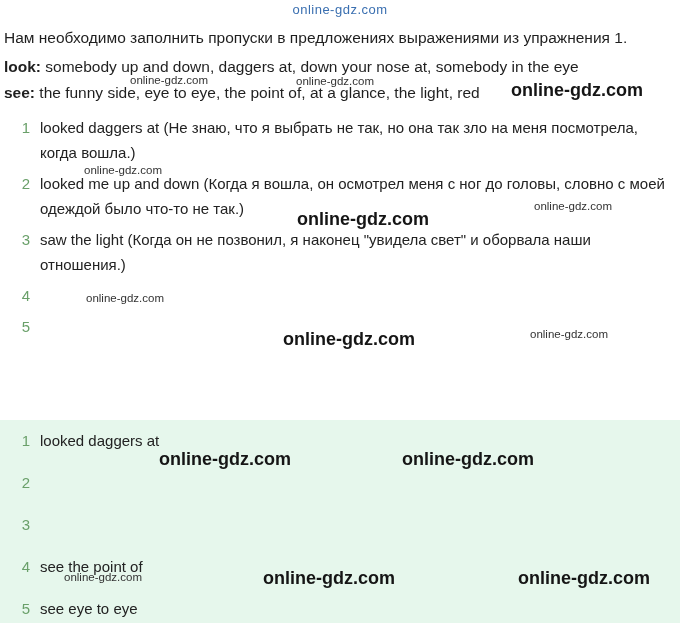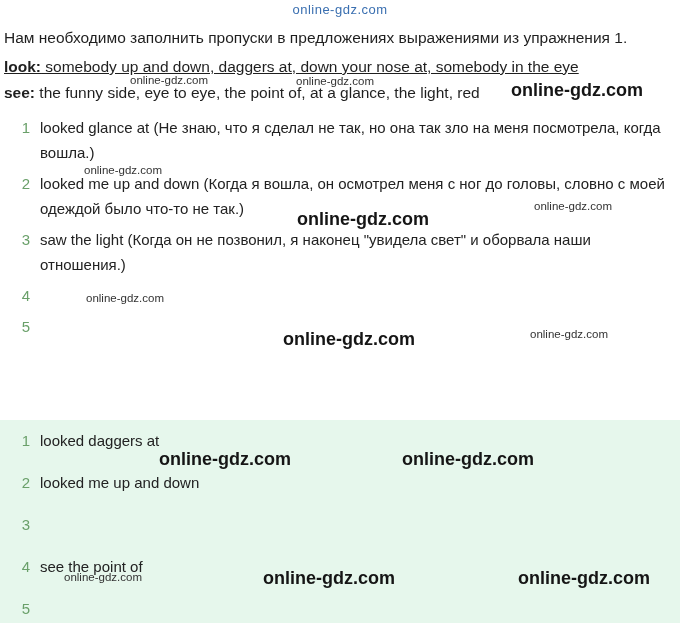--- a/index.html
+++ b/index.html
@@ -40,21 +40,21 @@
     line-height: 20px;
   }
   .vocab {
     position: absolute;
     left: 4px;
     font-size: 15.5px;
     color: #1f1f1f;
     line-height: 21px;
     width: 672px;
   }
-  .vocab-1 { top: 56px; text-decoration: underline; }
+  .vocab-1 { top: 56px; }
   .vocab-2 { top: 82px; }
   .vocab b {
     font-weight: bold;
   }
   .list {
     position: absolute;
     left: 0;
     top: 112px;
     width: 680px;
   }
@@ -121,21 +121,21 @@
   <div class="vocab vocab-1">
     <b>look:</b><span> somebody up and down, daggers at, down your nose at, somebody in the eye</span>
   </div>
   <div class="vocab vocab-2">
     <b>see:</b><span> the funny side, eye to eye, the point of, at a glance, the light, red</span>
   </div>
 
   <div class="list">
     <div class="item">
       <span class="num">1</span>
-      <span class="txt">looked glance at (Не знаю, что я сделал не так, но она так зло на меня посмотрела, когда вошла.)</span>
+      <span class="txt">looked daggers at (Не знаю, что я выбрать не так, но она так зло на меня посмотрела, когда вошла.)</span>
     </div>
     <div class="item">
       <span class="num">2</span>
       <span class="txt">looked me up and down (Когда я вошла, он осмотрел меня с ног до головы, словно с моей одеждой было что-то не так.)</span>
     </div>
     <div class="item">
       <span class="num">3</span>
       <span class="txt">saw the light (Когда он не позвонил, я наконец "увидела свет" и оборвала наши отношения.)</span>
     </div>
     <div class="item">
@@ -146,31 +146,31 @@
     </div>
   </div>
 
   <div class="answers">
     <div class="item">
       <span class="num">1</span>
       <span class="txt">looked daggers at</span>
     </div>
     <div class="item">
       <span class="num">2</span>
-      <span class="txt">looked me up and down</span>
     </div>
     <div class="item">
       <span class="num">3</span>
     </div>
     <div class="item">
       <span class="num">4</span>
       <span class="txt">see the point of</span>
     </div>
     <div class="item">
       <span class="num">5</span>
+      <span class="txt">see eye to eye</span>
     </div>
   </div>
 
   <div id="watermark-layer">
       <div class="wm small" style="left: 130px; top: 74px;">online-gdz.com</div>
       <div class="wm small" style="left: 296px; top: 75px;">online-gdz.com</div>
       <div class="wm big" style="left: 511px; top: 80px;">online-gdz.com</div>
       <div class="wm small" style="left: 84px; top: 164px;">online-gdz.com</div>
       <div class="wm big" style="left: 297px; top: 209px;">online-gdz.com</div>
       <div class="wm small" style="left: 534px; top: 200px;">online-gdz.com</div>

